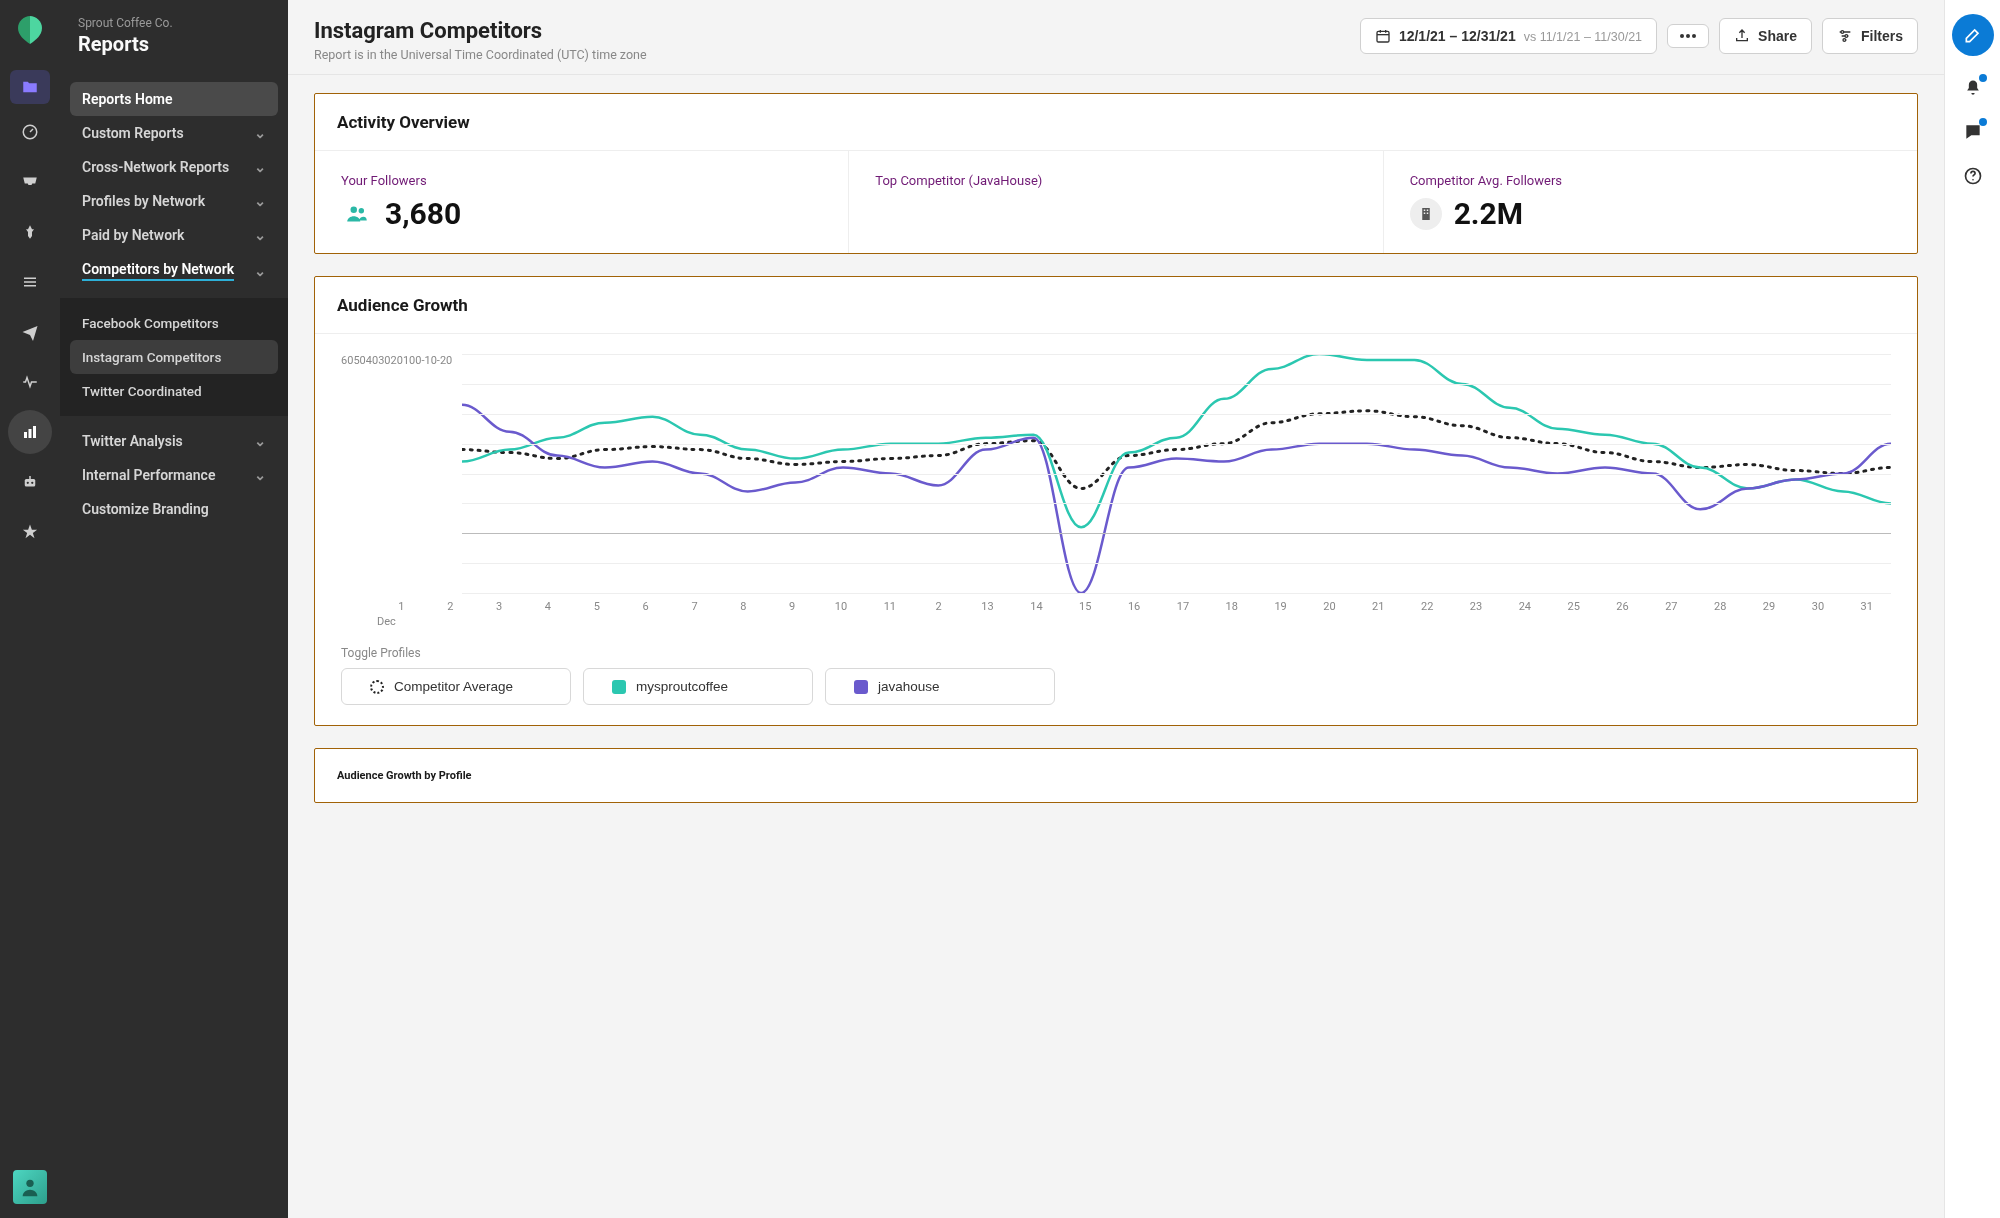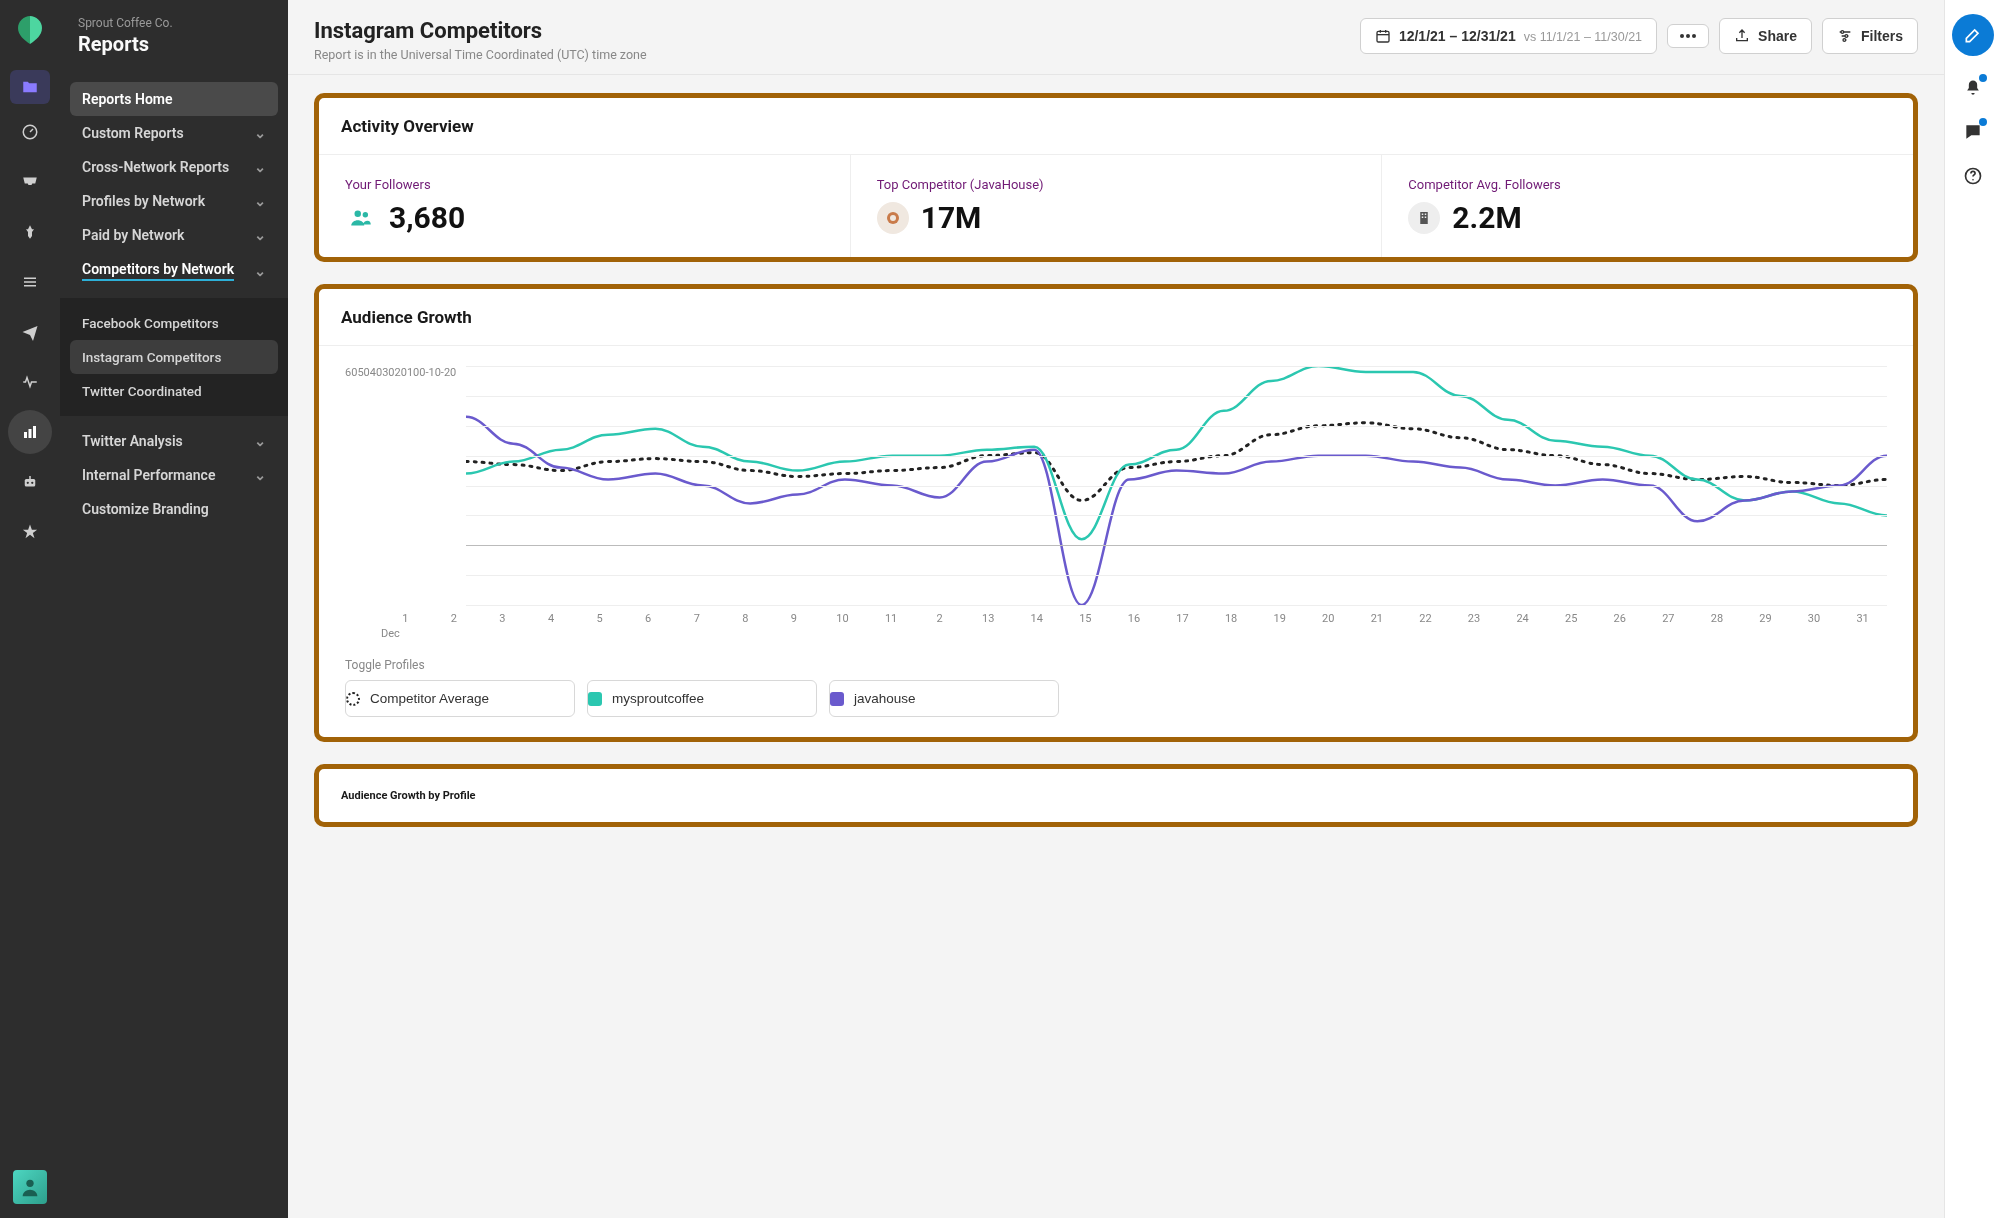--- a/index.html
+++ b/index.html
@@ -33,21 +33,21 @@
 .main { flex: 1; display: flex; flex-direction: column; overflow-y: auto; background: #f4f4f4; }
 .topbar { display: flex; align-items: flex-start; justify-content: space-between; padding: 18px 26px 12px; border-bottom: 1px solid #e5e5e5; }
 .topbar h1 { font-size: 22px; font-weight: 700; color: #222; }
 .topbar .subtitle { font-size: 12.5px; color: #888; margin-top: 4px; }
 .top-actions { display: flex; gap: 10px; align-items: center; }
 .btn { display: flex; align-items: flex-end; gap: 8px; background: #fff; border: 1px solid #d0d0d0; border-radius: 6px; padding: 9px 14px; font-size: 14px; font-weight: 600; color: #333; cursor: pointer; }
 .btn.icon-only { padding: 9px 12px; }
 .date-btn .compare { color: #999; font-weight: 500; font-size: 12.5px; }
 
 .content { padding: 18px 26px 30px; display: flex; flex-direction: column; gap: 22px; }
-.card { background: #fff; border-radius: 10px; border: 5px solid #a16207; }
+.card { background: #fff; border-radius: 2px; border: 1px solid #a16207; }
 .card-header { padding: 18px 22px; font-size: 17px; font-weight: 700; border-bottom: 1px solid #eee; }
 
 .overview-body { display: flex; }
 .stat { flex: 1; padding: 22px 26px; border-right: 1px solid #eee; }
 .stat:last-child { border-right: none; }
 .stat-label { font-size: 13px; color: #701a75; margin-bottom: 8px; }
 .stat-value-row { display: flex; align-items: center; gap: 12px; }
 .stat-value { font-size: 30px; font-weight: 700; color: #111; }
 .stat-icon { width: 32px; height: 32px; border-radius: 50%; display: flex; align-items: center; justify-content: center; }
 
@@ -57,21 +57,21 @@
 .y-axis { display: flex; flex-direction: row; justify-content: space-between; height: 240px; padding-right: 10px; text-align: right; font-size: 11px; color: #888; }
 .plot { flex: 1; position: relative; height: 240px; border-bottom: 1px solid #ccc; }
 .gridline { position: absolute; left: 0; right: 0; border-top: 1px solid #eee; }
 .x-axis { display: flex; margin-left: 36px; margin-top: 6px; font-size: 11px; color: #888; }
 .x-tick { flex: 1; text-align: center; }
 .x-month { margin-left: 36px; font-size: 11px; color: #888; margin-top: 2px; }
 svg.lines { position: absolute; inset: 0; width: 100%; height: 100%; }
 
 .toggle-label { font-size: 12px; color: #888; margin: 18px 0 8px; }
 .toggles { display: flex; gap: 12px; }
-.toggle-btn { display: flex; align-items: center; gap: 10px; background: #fff; border: 1px solid #d8d8d8; border-radius: 6px; padding: 10px 0; font-size: 13.5px; color: #333; cursor: pointer; min-width: 230px; }
+.toggle-btn { display: flex; align-items: center; gap: 10px; background: #fff; border: 1px solid #d8d8d8; border-radius: 6px; padding: 10px 28px; font-size: 13.5px; color: #333; cursor: pointer; min-width: 230px; }
 .swatch { width: 14px; height: 14px; border-radius: 3px; }
 
 .card2-header { padding: 20px 22px; font-size: 11px; font-weight: 700; }
 
 
 .right-rail { width: 56px; background: #fff; border-left: 1px solid #e5e5e5; display: flex; flex-direction: column; align-items: center; padding-top: 14px; gap: 20px; }
 .compose-btn { width: 42px; height: 42px; border-radius: 50%; background: #0b7bd6; color: #fff; display: flex; align-items: center; justify-content: center; cursor: pointer; }
 .right-icon { position: relative; color: #333; cursor: pointer; width: 24px; height: 24px; display: flex; align-items: center; justify-content: center; }
 .dot { position: absolute; top: -2px; right: -2px; width: 8px; height: 8px; background: #0b7bd6; border-radius: 50%; }
 </style>
@@ -261,29 +261,20 @@
                     <circle cx="9" cy="8" r="3"></circle>
                     <circle cx="16" cy="9" r="2.5"></circle>
                     <path d="M3 19c0-3 3-5 6-5s6 2 6 5zm11-1c0-2 2-3.5 4-3.5s3 1.5 3 3.5z"></path>
                   </svg>
                 </span>
               <span class="stat-value">3,680</span>
             </div>
           </div>
           <div class="stat">
             <div class="stat-label">Top Competitor (JavaHouse)</div>
-            <div class="stat-value-row">
-              <span class="stat-icon" style="background:#f0e8e0">
-                  <svg width="18" height="18" viewBox="0 0 24 24">
-                    <circle cx="12" cy="12" r="8" fill="#c97b4a"></circle>
-                    <circle cx="12" cy="12" r="4" fill="#f0e8e0"></circle>
-                  </svg>
-                </span>
-              <span class="stat-value">17M</span>
-            </div>
           </div>
           <div class="stat">
             <div class="stat-label">Competitor Avg. Followers</div>
             <div class="stat-value-row">
               <span class="stat-icon" style="background:#eee">
                   <svg width="18" height="18" viewBox="0 0 24 24" fill="#555">
                     <rect x="7" y="4" width="10" height="16"></rect>
                     <rect x="9" y="6" width="2" height="2" fill="#eee"></rect>
                     <rect x="13" y="6" width="2" height="2" fill="#eee"></rect>
                     <rect x="9" y="10" width="2" height="2" fill="#eee"></rect>

